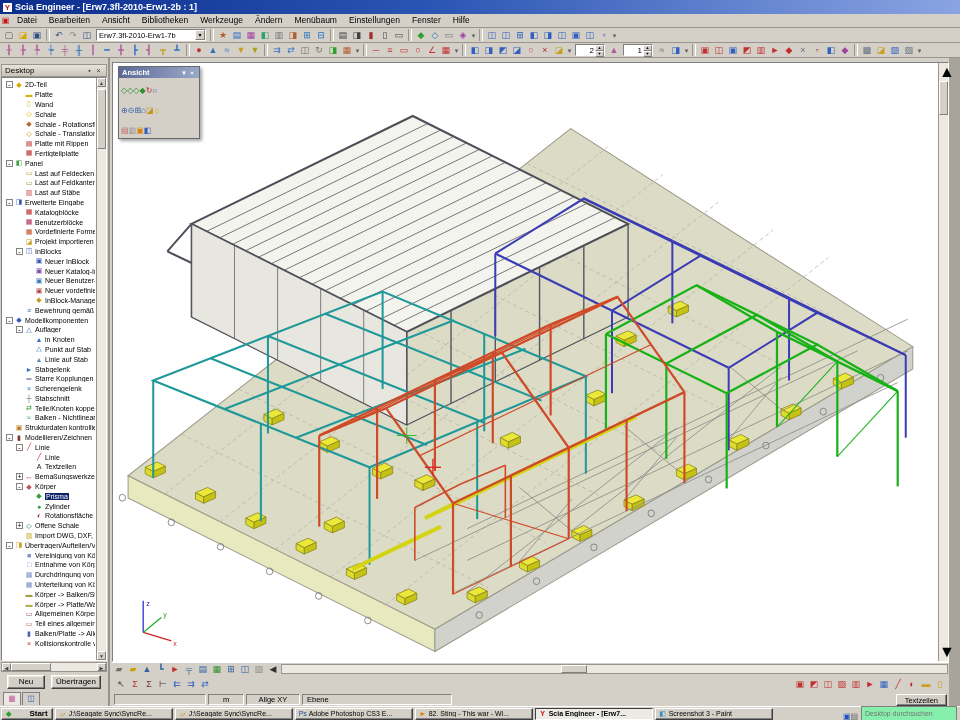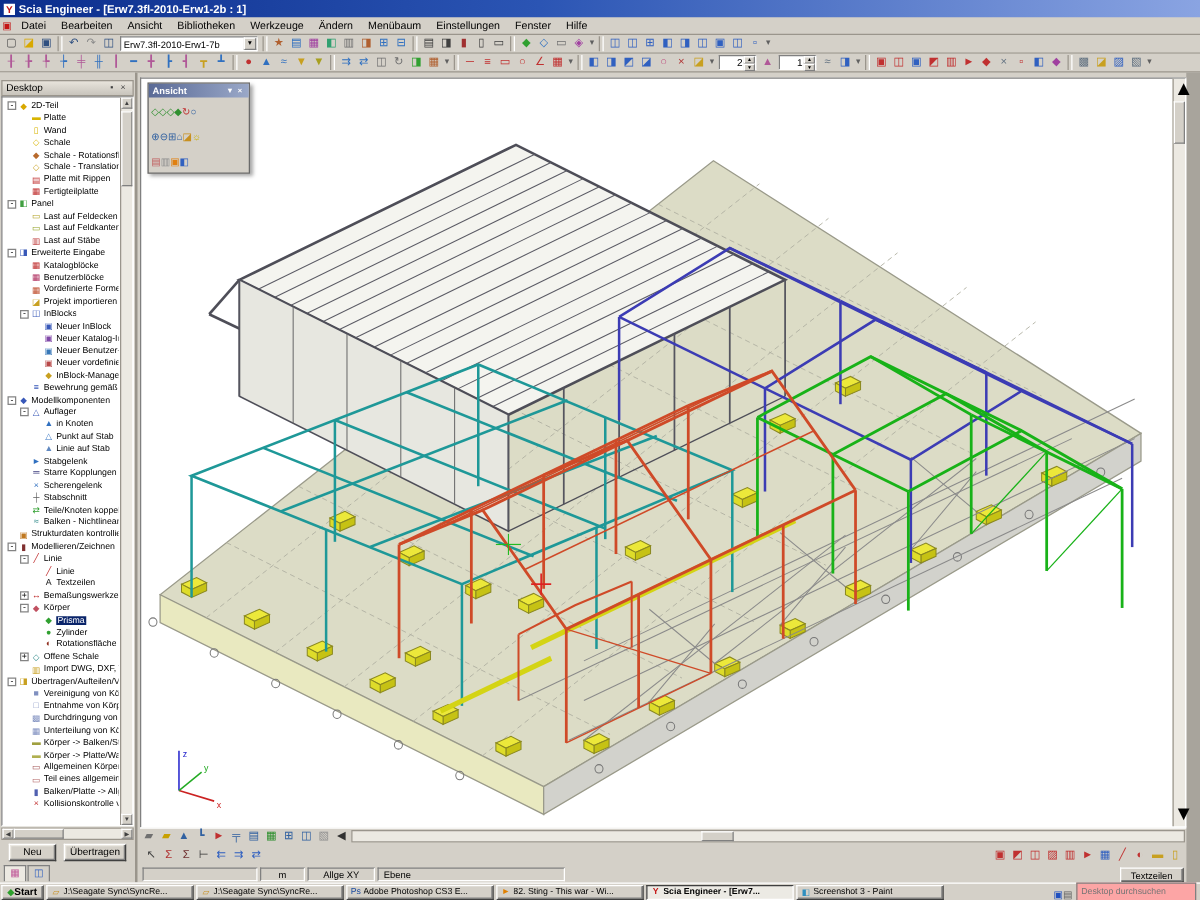--- a/index.html
+++ b/index.html
@@ -75,28 +75,28 @@
 .status{height:13px;flex:none;display:flex;align-items:center;gap:2px;background:#d4d0c8;font-size:7.5px;padding:0 2px;margin-left:2px}
 .scell{height:11px;border:1px solid;border-color:#808080 #fff #fff #808080;line-height:10px;padding:0 4px;white-space:nowrap}
 .scell.empty1{width:92px}
 .scell.unit{width:36px;text-align:center}
 .scell.plane{width:54px;text-align:center}
 .scell.state{width:150px}
 .status .spflex{flex:1}
 .fang{height:12px;background:#d4d0c8;border:1px solid;border-color:#fff #404040 #404040 #fff;box-shadow:inset -1px -1px 0 #808080;font-size:7.5px;line-height:11px;padding:0 8px}
 
 .taskbar{height:14px;flex:none;background:#d4d0c8;border-top:1px solid #fff;display:flex;align-items:center;gap:2px;padding:0 1px}
-.startbtn{height:12px;display:flex;align-items:center;gap:0;background:#d4d0c8;border:1px solid;border-color:#fff #404040 #404040 #fff;box-shadow:inset -1px -1px 0 #808080;font-size:8px;font-weight:bold;padding:0 4px}
+.startbtn{height:12px;display:flex;align-items:center;gap:18px;background:#d4d0c8;border:1px solid;border-color:#fff #404040 #404040 #fff;box-shadow:inset -1px -1px 0 #808080;font-size:8px;font-weight:bold;padding:0 4px}
 .task{flex:1;max-width:118px;height:12px;display:flex;align-items:center;gap:2px;background:#d4d0c8;border:1px solid;border-color:#fff #404040 #404040 #fff;box-shadow:inset -1px -1px 0 #808080;font-size:7px;padding:0 3px;overflow:hidden;white-space:nowrap}
 .task.active{background:#eceae4;border-color:#404040 #fff #fff #404040;box-shadow:none;font-weight:bold}
 .task .tico{flex:none;font-size:7px;width:8px;text-align:center}
 .task .tlabel{overflow:hidden;text-overflow:ellipsis}
 .tray{display:flex;align-items:center;gap:3px;padding:0 2px}
 .tray .ticon{font-size:8px}
-.searchbox{width:96px;height:15px;background:#fca5a5;border:1px solid #808080;font-size:7px;padding:0 3px;font-family:"Liberation Sans",sans-serif;color:#555}
+.searchbox{width:96px;height:15px;background:#86efac;border:1px solid #808080;font-size:7px;padding:0 3px;font-family:"Liberation Sans",sans-serif;color:#555}
 </style>
 </head>
 <body>
 
 <div class="titlebar">
   <span class="appicon">Y</span>
   <span>Scia Engineer - [Erw7.3fl-2010-Erw1-2b : 1]</span>
 </div>
 
 <div class="menubar">

